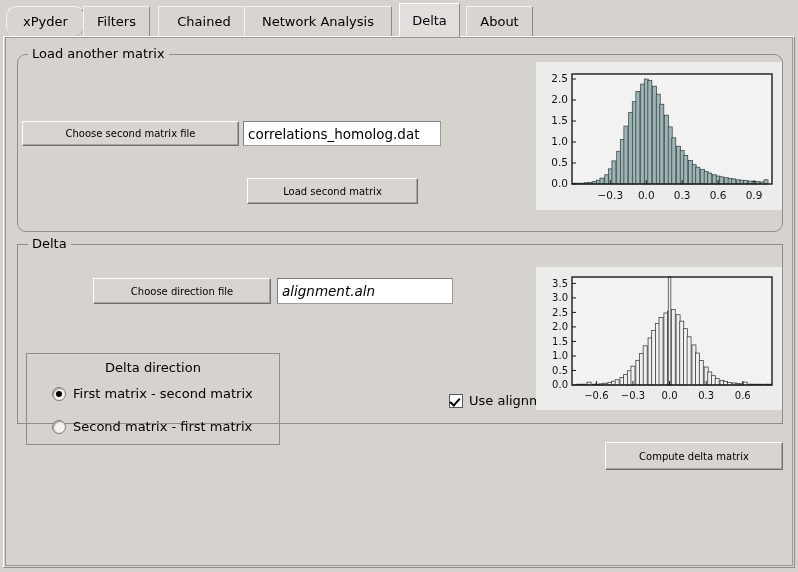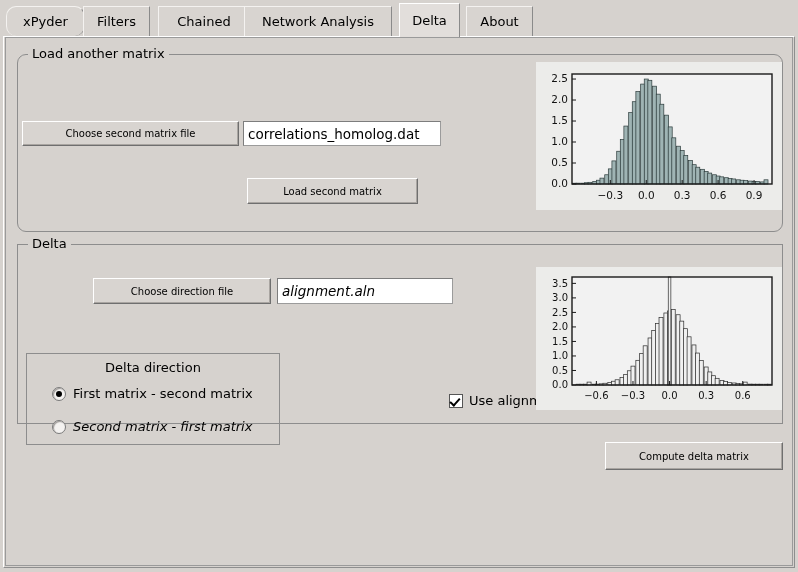--- a/index.html
+++ b/index.html
@@ -337,21 +337,21 @@
         </div>
 
         <div class="frame" style="left:8px; top:80px; width:254px; height:92px;margin-top:28px;">
           <div class="frame-title">Delta direction</div>
 
           <div class="radio-row" style="left:25px; top:32px;">
             <span class="radio-dot checked"></span>
             <span>First matrix - second matrix</span>
           </div>
 
-          <div class="radio-row" style="left:25px; top:65px;font-style:italic;">
+          <div class="radio-row" style="left:25px; top:65px;">
             <span class="radio-dot"></span>
             <span>Second matrix - first matrix</span>
           </div>
         </div>
 
         <div class="check-row" style="left:388px; top:148px;margin-left:43px;">
           <span class="check-box checked"></span>
           <span>Use alignment</span>
         </div>
 

